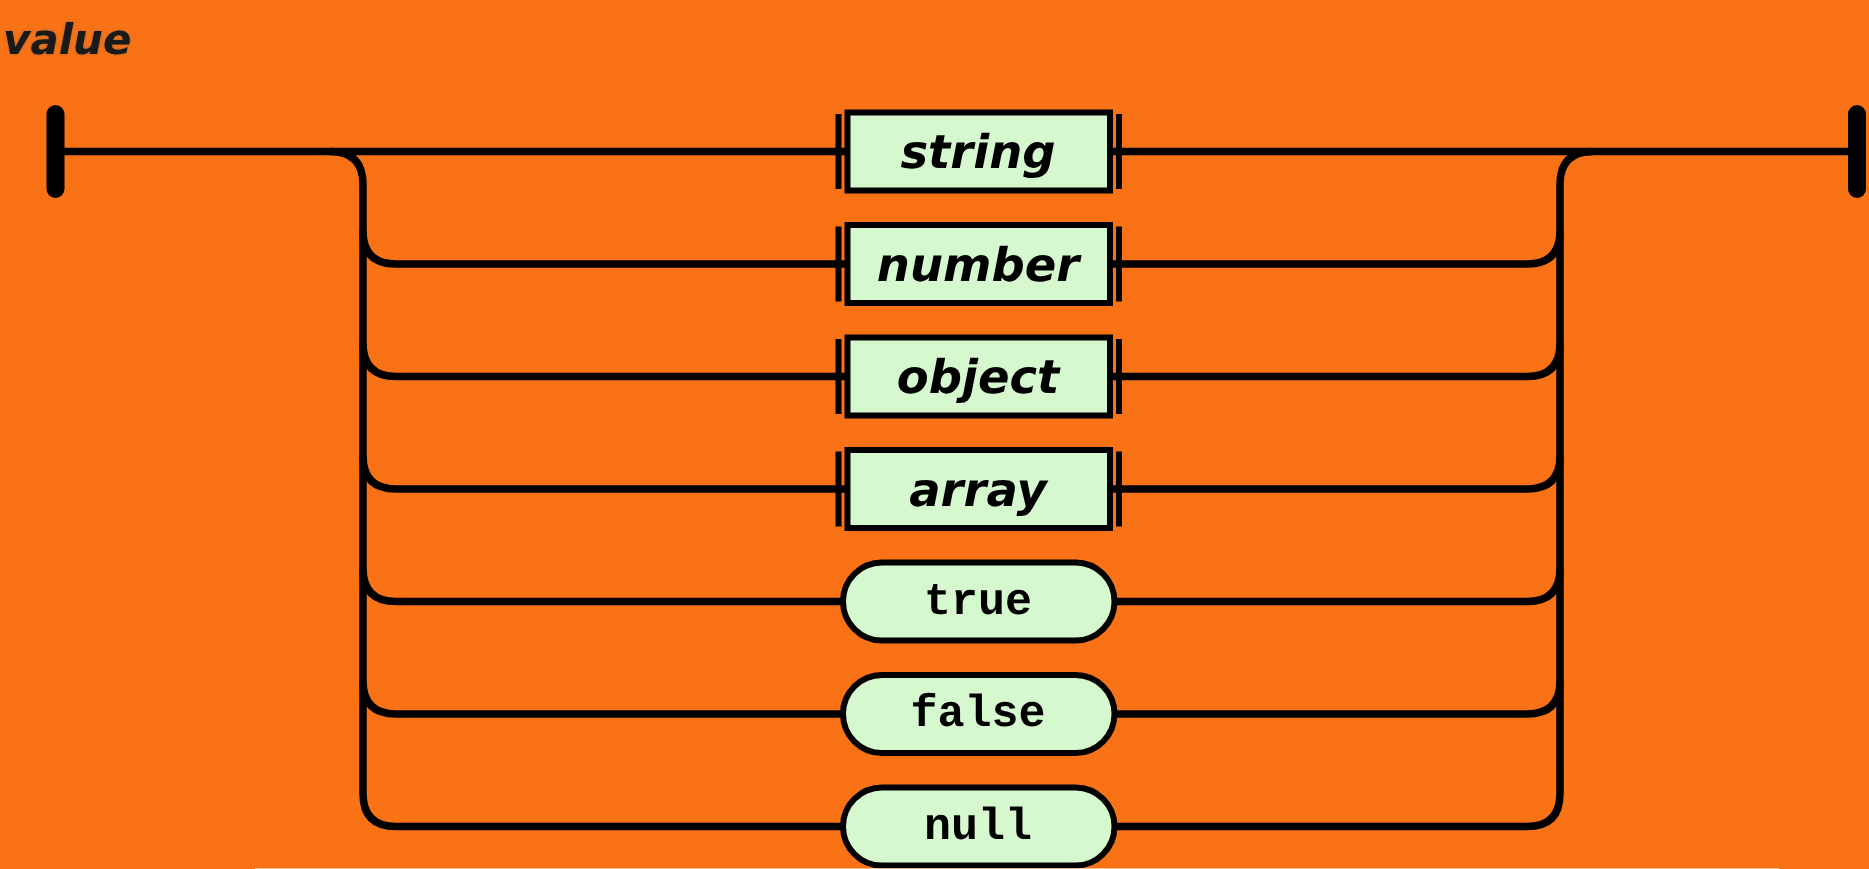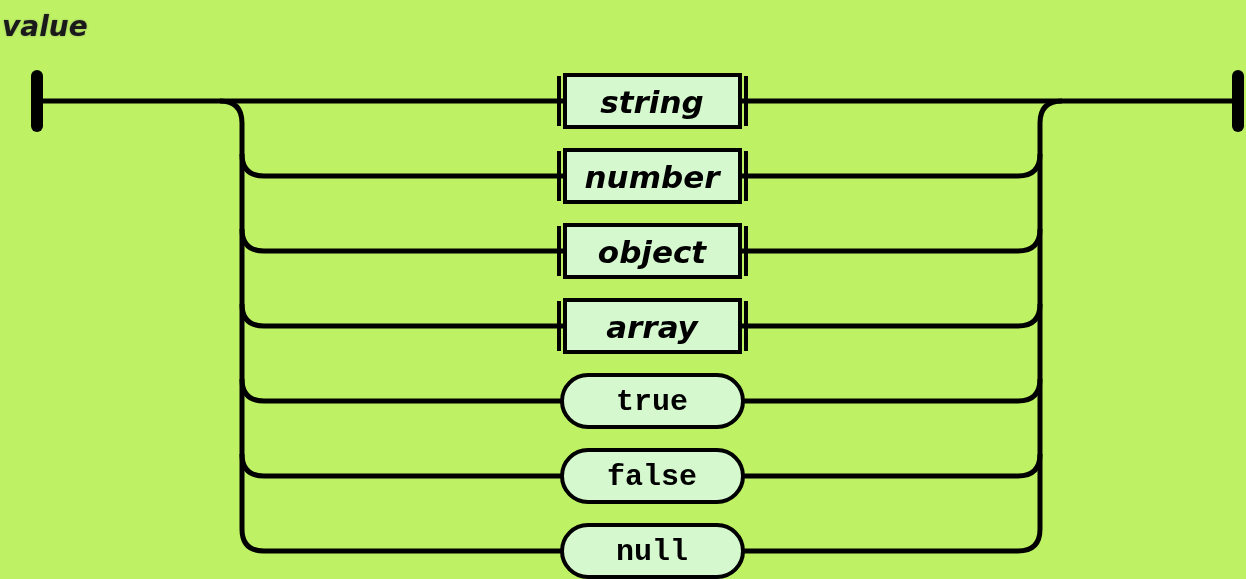--- a/index.html
+++ b/index.html
@@ -4,21 +4,21 @@
 <style>
   html, body {
     margin: 0;
     padding: 0;
     background: #ffffff;
   }
   .diagram-wrap {
     position: relative;
     width: 1246px;
     height: 579px;
-    background: #bef264;
+    background: #f97316;
     overflow: hidden;
   }
   svg { display: block; }
 
   .rail {
     stroke: #000000;
     stroke-width: 5;
     fill: none;
     stroke-linecap: butt;
   }

